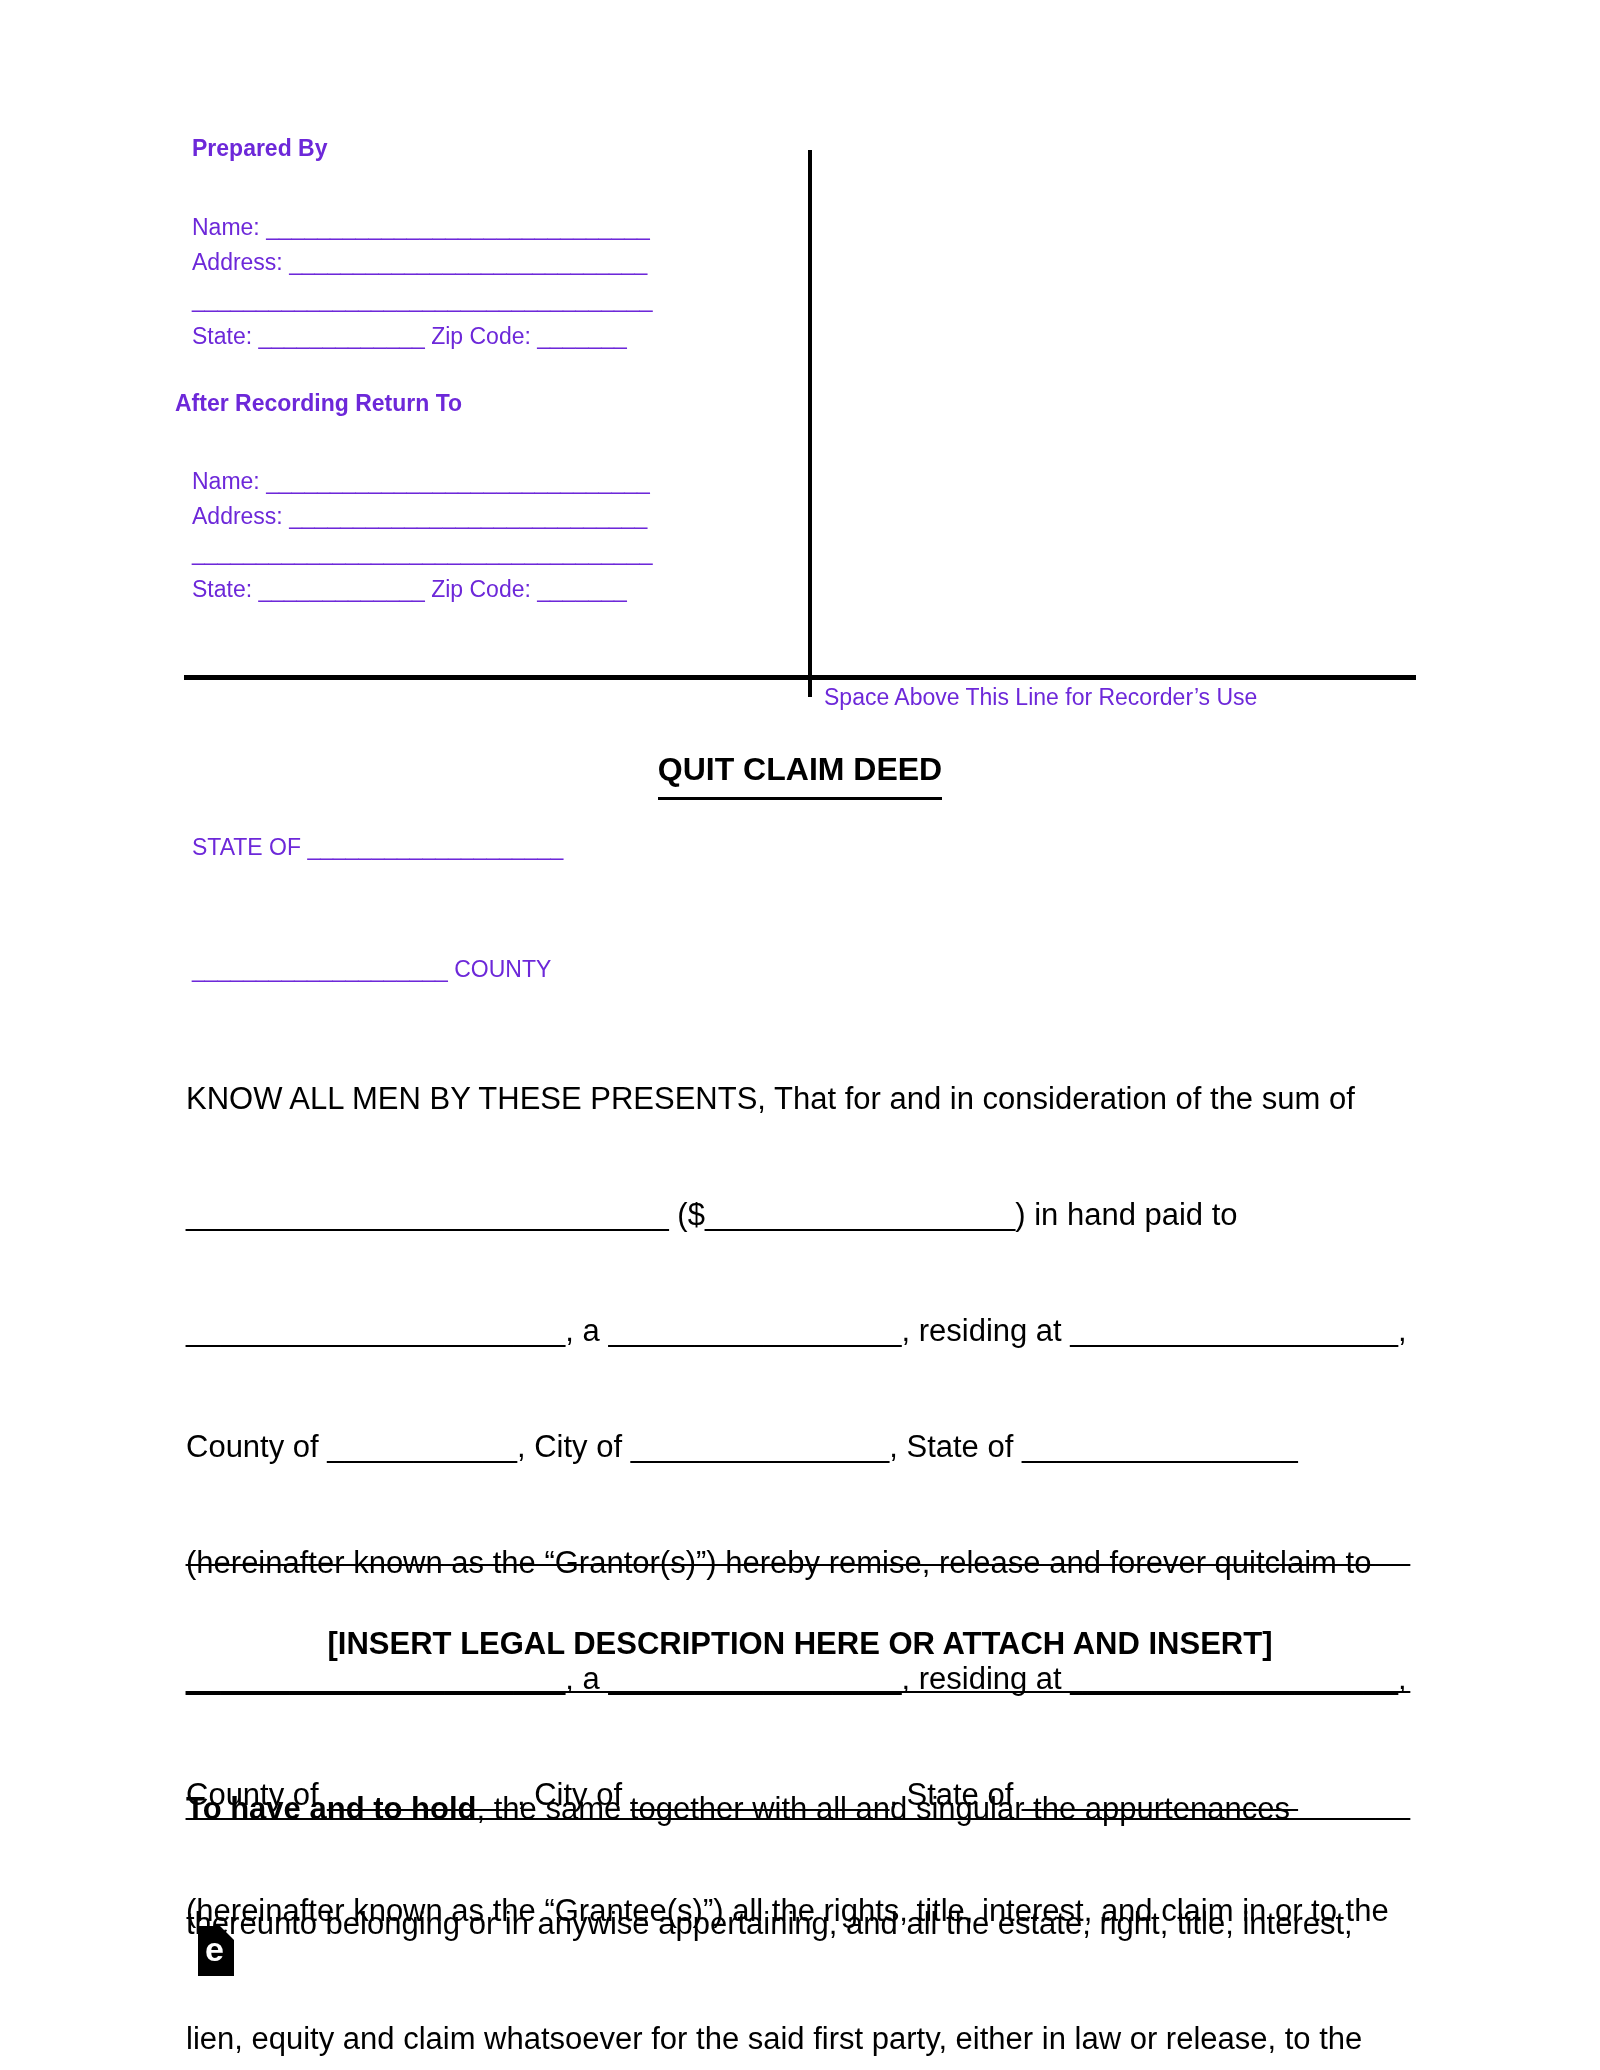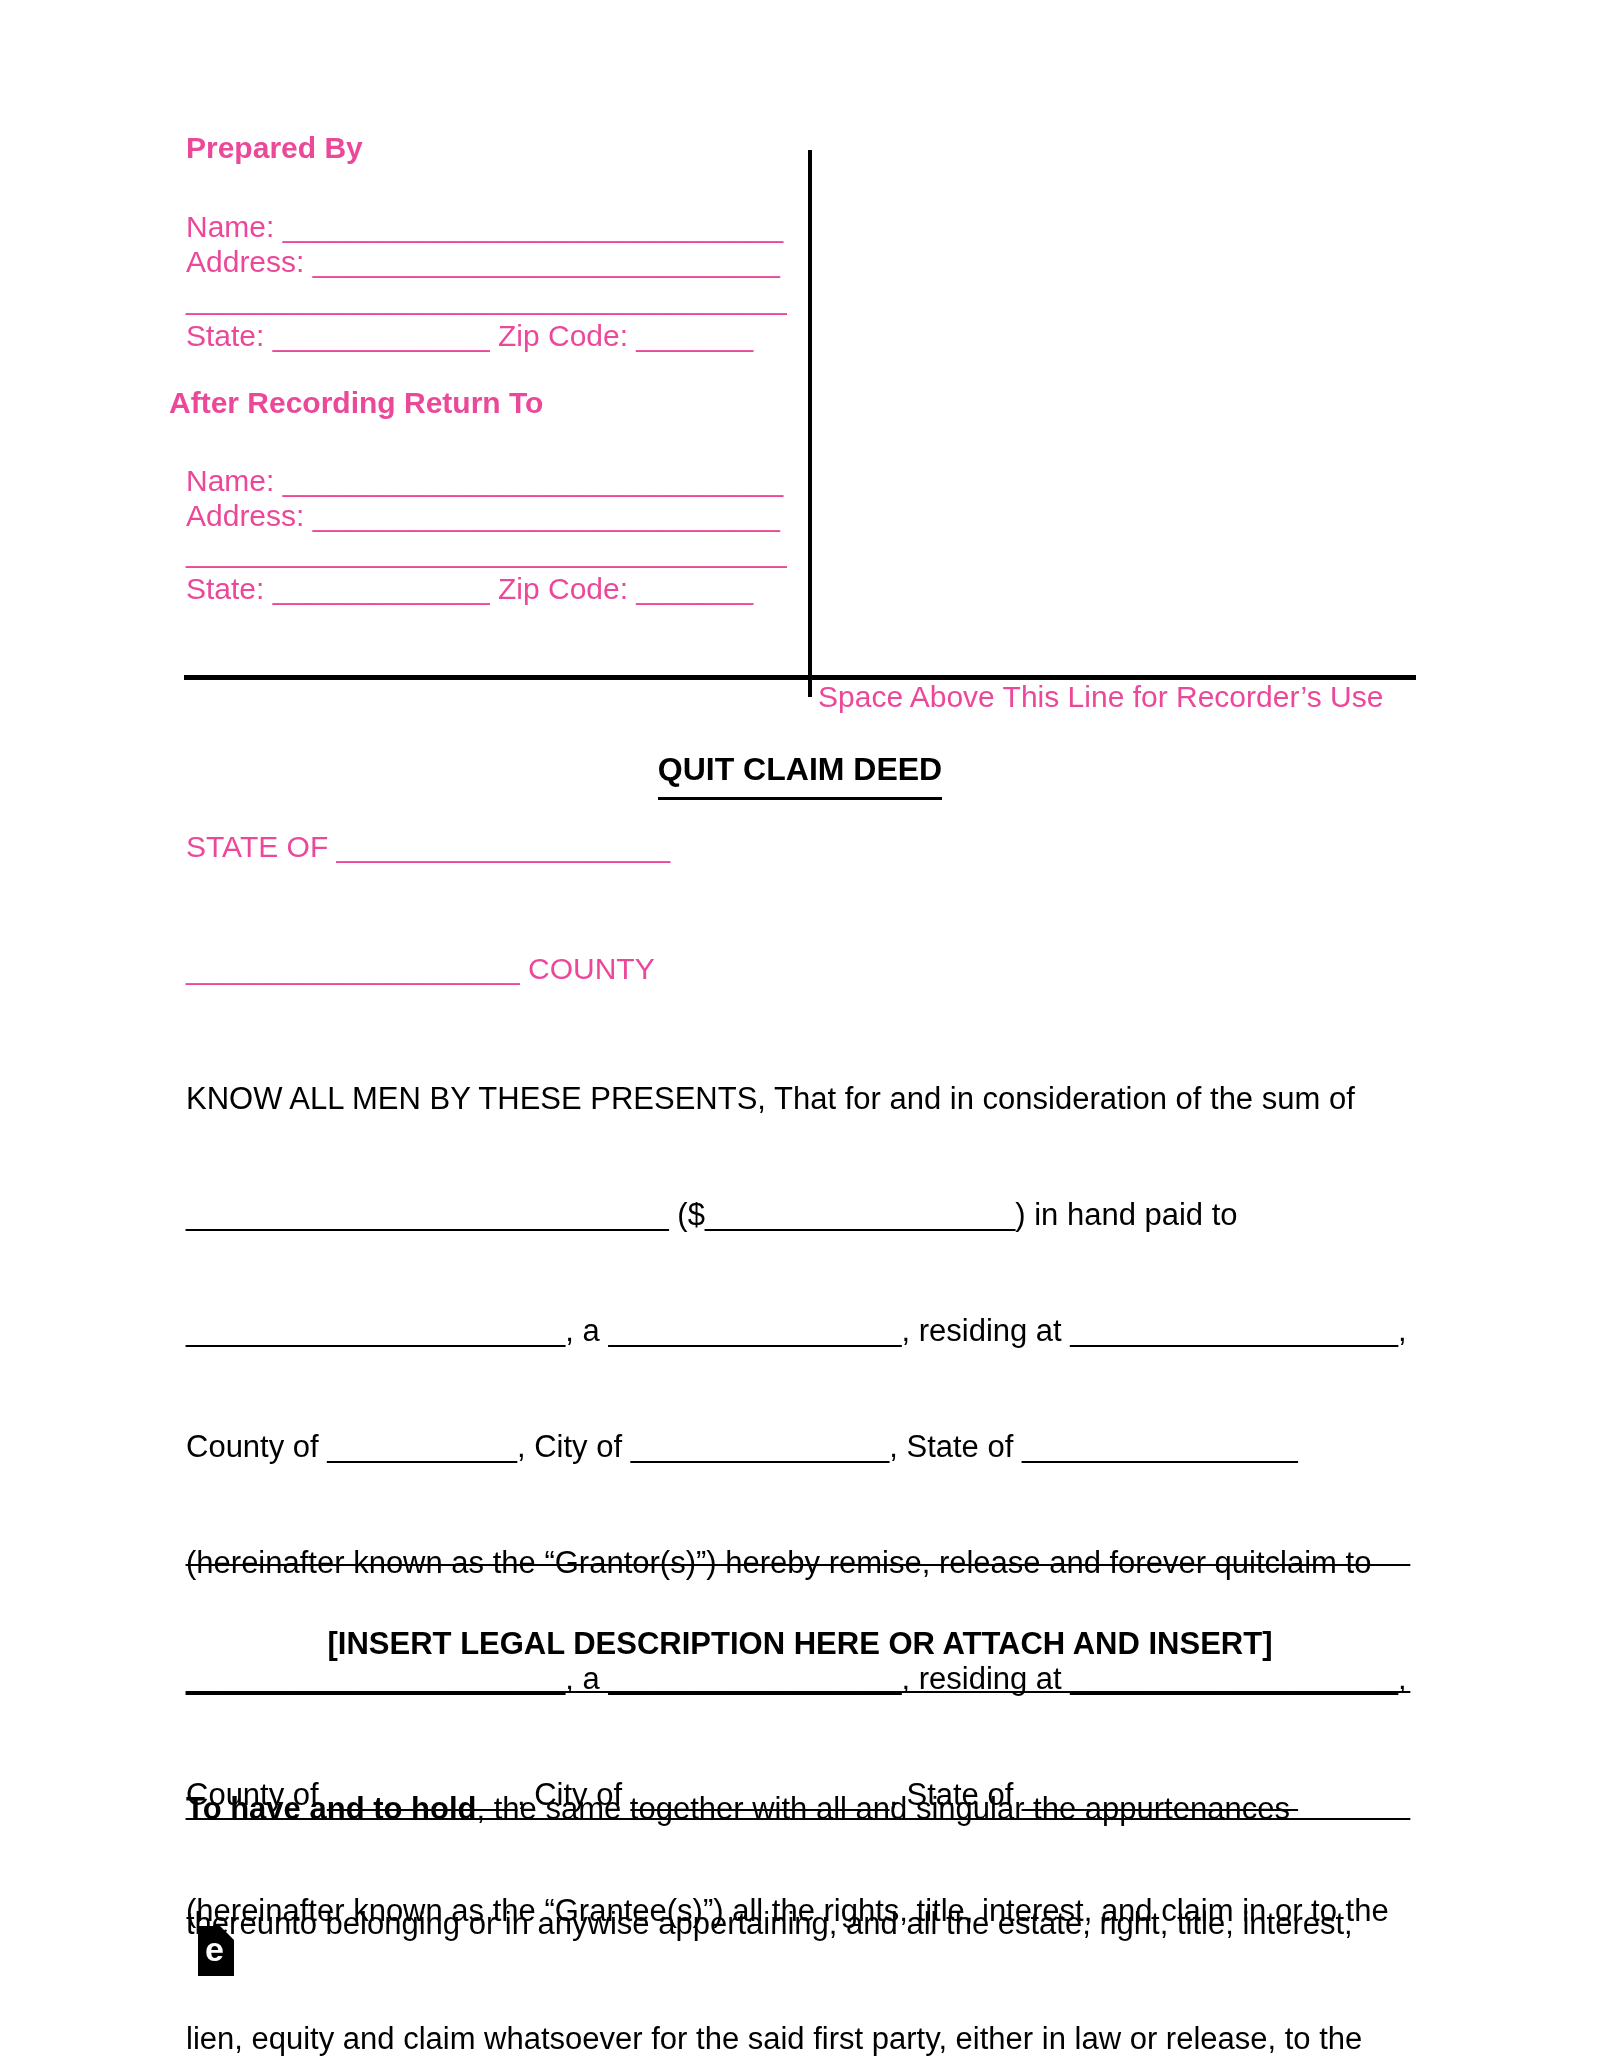--- a/index.html
+++ b/index.html
@@ -6,24 +6,25 @@
   .page{
     position:relative;
     width:1600px;height:2070px;
     background:#ffffff;
     font-family:"Liberation Sans", sans-serif;
     color:#000000;
     overflow:hidden;
   }
   .line{
     position:absolute;
-    font-size:30px;
+    font-size:23px;
     line-height:36px;
     white-space:pre;
-    color:#ec4899;
+    color:#6d28d9;
+    margin-left:6px;
   }
   .bold{font-weight:bold;}
   .vrule{position:absolute;background:#000;}
   .hrule{position:absolute;background:#000;}
   .center-wrap{position:absolute;left:184px;width:1232px;text-align:center;}
   .title-text{
     display:inline-block;
     font-size:32px;line-height:36px;
     font-weight:bold;
     border-bottom:3px solid #000;

